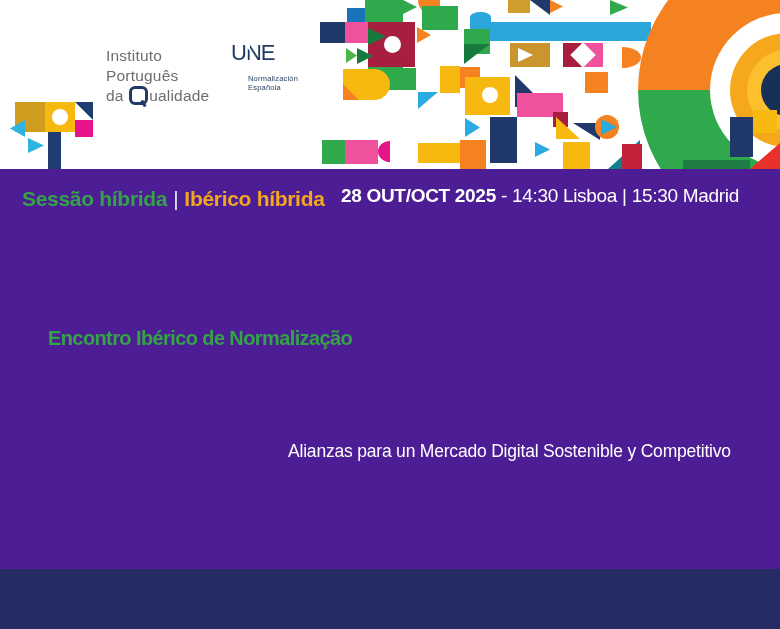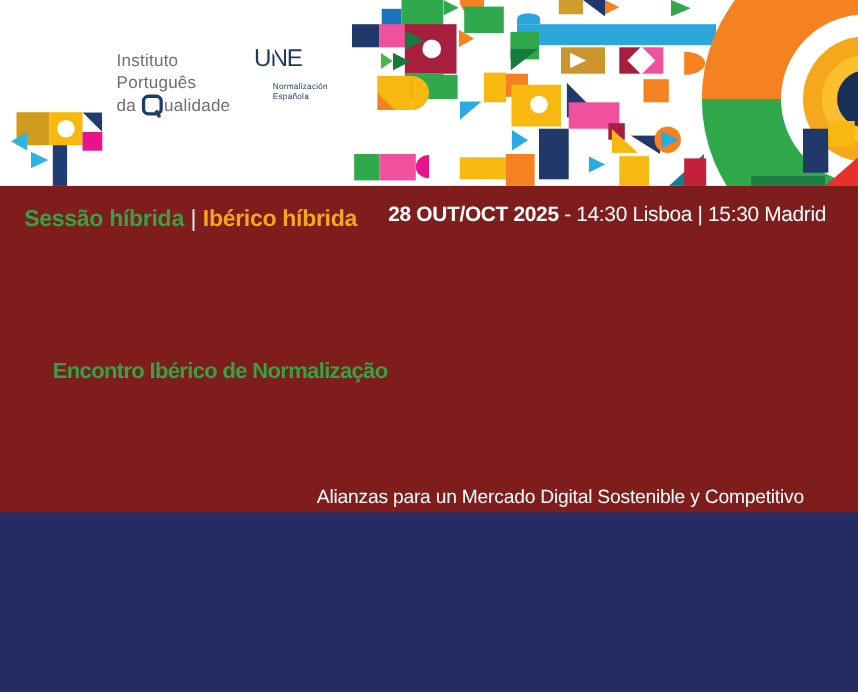--- a/index.html
+++ b/index.html
@@ -1,18 +1,18 @@
 <!DOCTYPE html>
 <html><head>
 <meta charset="utf-8">
 <style>
   html,body{margin:0;padding:0;background:#252c63;}
   .poster{
-    position:relative;width:780px;height:466px;overflow:hidden;
-    background:#7f1d1d;font-family:"Liberation Sans",sans-serif;
+    position:relative;width:780px;height:569px;overflow:hidden;
+    background:#4c1d95;font-family:"Liberation Sans",sans-serif;
   }
   
   .band{position:absolute;left:0;top:0;width:780px;height:169px;background:#ffffff;overflow:hidden;}
   #mosaic{position:absolute;inset:0;}
   #mosaic div{position:absolute;}
 
   
   .ipq-logo{position:absolute;left:106px;top:46px;color:#6d6e71;font-size:15.5px;line-height:20px;letter-spacing:0.2px;}
   .q-glyph{
     display:inline-block;width:13px;height:13px;border:3.5px solid #1f3a68;border-radius:6px;
@@ -27,21 +27,21 @@
   .une-acronym{font-size:22px;font-weight:normal;line-height:1;letter-spacing:-1px;position:relative;}
   .une-notch{position:absolute;left:12px;top:1px;width:7px;height:8px;background:#ffffff;
     clip-path:polygon(0 0,100% 0,100% 100%);}
   .une-sub{margin-top:10px;margin-left:17px;font-size:7.5px;line-height:9px;letter-spacing:0.2px;}
 
   
   .session-line{position:absolute;left:22px;top:187px;font-size:21px;font-weight:bold;letter-spacing:-0.3px;white-space:nowrap;}
   .session-pt{color:#33a346;text-align:center;}
   .session-divider{color:#e8e8ee;font-weight:normal;padding:0 6px;}
   .session-es{color:#f2a71e;}
-  .event-meta{position:absolute;right:29px;top:185px;text-align:right;color:#ffffff;white-space:nowrap;}
+  .event-meta{position:absolute;right:41px;top:185px;text-align:right;color:#ffffff;white-space:nowrap;}
   .event-meta .line1{font-size:19px;letter-spacing:-0.3px;}
   .event-meta .line1 b{font-weight:bold;}
   .event-meta .line2{font-size:19px;letter-spacing:-0.3px;margin-top:3px;}
 
   
   .title-block{position:absolute;white-space:nowrap;}
   .title-pt{left:48px;top:327px;}
   .title-es{left:288px;top:435px;}
   .title-block h1{margin:0;font-size:20px;font-weight:bold;letter-spacing:-0.6px;line-height:1.1;}
   .title-pt h1{color:#33a346;}

